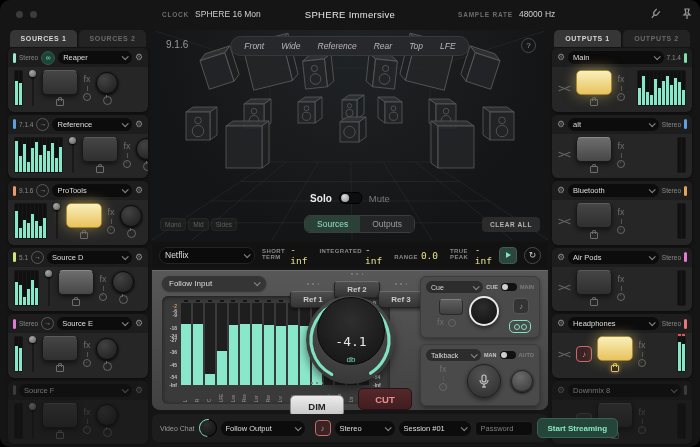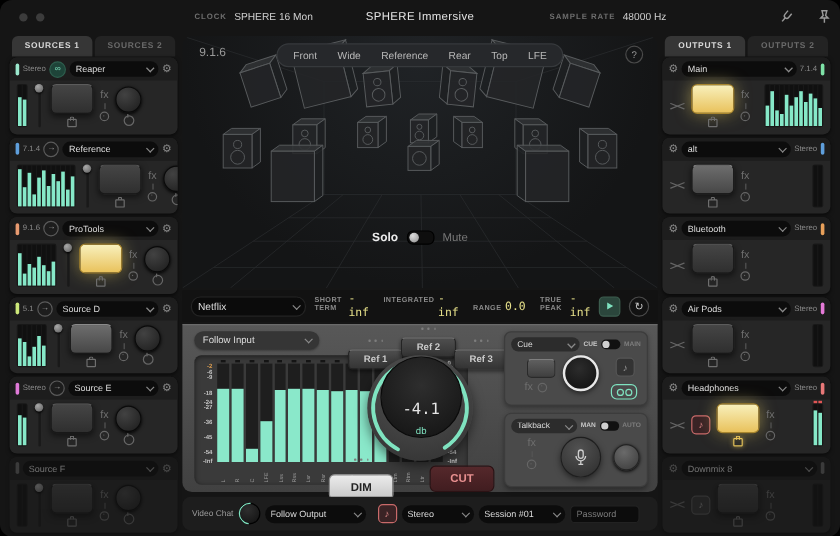--- a/index.html
+++ b/index.html
@@ -70,21 +70,21 @@
   .xfade::before,.xfade::after{content:"";position:absolute;left:0;top:5px;width:13px;height:1px;background:#7a7a7a;border-radius:1px;}
   .xfade::before{transform:rotate(22deg);}.xfade::after{transform:rotate(-22deg);}
   .notebtn{width:14px;height:14px;border-radius:4px;background:#3a2325;border:1px solid #c96a6a;
     color:#e08a8a;font-size:8px;display:flex;align-items:center;justify-content:center;flex:none;}
   .notebtn.grey{background:#333;border-color:#555;color:#9a9a9a;}
   
   .viz{position:absolute;left:152px;top:30px;width:396px;height:210px;border-radius:8px 8px 0 0;
     background:radial-gradient(ellipse at 50% 10%,#202326,#141516 70%);overflow:hidden;}
   .viz-format{position:absolute;left:14px;top:9px;font-size:10px;color:#9a9a9a;}
   .viz-pill{position:absolute;left:50%;top:6px;transform:translateX(-50%);display:flex;gap:17px;
-    background:#26282b;border:1px solid #36393c;border-radius:13px;padding:4px 13px;}
+    background:#26282b;border:1px solid #36393c;border-radius:13px;padding:4px 13px;font-style:italic;}
   .viz-pill span{font-size:8.5px;color:#b8b8b8;}
   .viz-help{position:absolute;right:12px;top:8px;width:13px;height:13px;border-radius:50%;
     border:1px solid #4a4a4a;color:#9a9a9a;font-size:8px;display:flex;align-items:center;justify-content:center;}
   .solo-row{position:absolute;left:50%;bottom:36px;transform:translateX(-50%);display:flex;align-items:center;gap:7px;}
   .solo-row .on{font-size:10px;font-weight:bold;color:#ececec;}
   .solo-row .off{font-size:9.5px;color:#787878;}
   .toggle{width:21px;height:10px;background:#0e0e0e;border-radius:5px;border:1px solid #000;position:relative;flex:none;}
   .toggle .tknob{position:absolute;left:1px;top:1px;width:8px;height:8px;border-radius:50%;
     background:radial-gradient(circle at 35% 30%,#dcdcdc,#8f8f8f);}
   .viz-bottom{position:absolute;left:8px;right:8px;bottom:7px;display:flex;align-items:center;justify-content:space-between;}
@@ -135,21 +135,21 @@
     border:1px solid #242424;border-top-color:#6e6e6e;color:#cccccc;font-size:8px;font-weight:bold;
     display:flex;align-items:center;justify-content:center;box-shadow:0 2px 3px rgba(0,0,0,.4);}
   .knob-wrap{position:absolute;left:154px;top:26px;width:88px;height:88px;}
   .knob-outer{position:absolute;inset:0;border-radius:50%;background:radial-gradient(circle at 50% 30%,#565656,#303030);
     box-shadow:0 4px 10px rgba(0,0,0,.5);}
   .knob-inner{position:absolute;left:11px;top:1px;width:66px;height:66px;border-radius:50%;
     background:radial-gradient(circle at 50% 35%,#2e2e2e,#121212);border:1px solid #0a0a0a;
     display:flex;flex-direction:column;align-items:center;justify-content:flex-end;gap:6px;}
   .vol-val{font-family:"DejaVu Sans Mono",monospace;font-size:13px;color:#e6e6e6;}
   .vol-unit{font-size:8px;color:#7fe3c0;}
-  .dimwrap{position:absolute;left:122px;top:112px;display:flex;flex-direction:column;align-items:center;gap:10px;}
+  .dimwrap{position:absolute;left:138px;top:112px;display:flex;flex-direction:column;align-items:center;gap:10px;}
   .dimbtn{width:52px;height:20px;border-radius:5px;background:linear-gradient(#ececec,#c6c6c6);
     border:1px solid #8a8a8a;color:#222;font-size:9.5px;font-weight:bold;
     display:flex;align-items:center;justify-content:center;}
   .cutbtn{position:absolute;left:206px;top:118px;width:52px;height:20px;border-radius:5px;
     background:linear-gradient(#55282b,#411d20);border:1px solid #2c1214;color:#e89090;font-size:9.5px;
     font-weight:bold;display:flex;align-items:center;justify-content:center;}
   .panelbox{position:absolute;left:268px;width:120px;height:62px;background:#4a4a4a;border:1px solid #3c3c3c;
     border-radius:6px;box-shadow:0 2px 4px rgba(0,0,0,.35);box-sizing:border-box;}
   .panelbox.cue{top:6px;}.panelbox.tb{top:74px;}
   .pb-head{display:flex;align-items:center;gap:3px;padding:4px 5px 2px 5px;}
@@ -860,20 +860,32 @@
         <span>LFE</span>
       </div>
     <div class="viz-help">?</div>
     <div class="solo-row">
       <span class="on">Solo</span>
       <div class="toggle">
           <div class="tknob"></div>
         </div>
       <span class="off">Mute</span>
     </div>
+    <div class="viz-bottom">
+      <div class="msm" id="msm">
+          <span>Mono</span>
+          <span>Mid</span>
+          <span>Sides</span>
+        </div>
+      <div class="so-tabs" id="so-tabs">
+          <span class="active">Sources</span>
+          <span class="idle">Outputs</span>
+        </div>
+      <div class="clear-all">CLEAR ALL</div>
+    </div>
   </div>
 
   <div class="loudness">
     <div class="dd">
       <span class="txt" style="font-size:8.5px">Netflix</span>
       <span class="chev"></span>
     </div>
     <div id="metrics" style="display:flex;gap:12px;align-items:center">
         <div class="metric">
           <span class="lab">SHORT TERM</span>
@@ -1105,14 +1117,15 @@
     <div class="notebtn" style="margin-left:6px">♪</div>
     <div class="dd" style="width:50px">
       <span class="txt">Stereo</span>
       <span class="chev"></span>
     </div>
     <div class="dd" style="width:62px">
       <span class="txt">Session #01</span>
       <span class="chev"></span>
     </div>
     <input class="pwd" placeholder="Password" style="">
+    <div class="startbtn">Start Streaming</div>
   </div>
 </div>
 
 </body></html>

